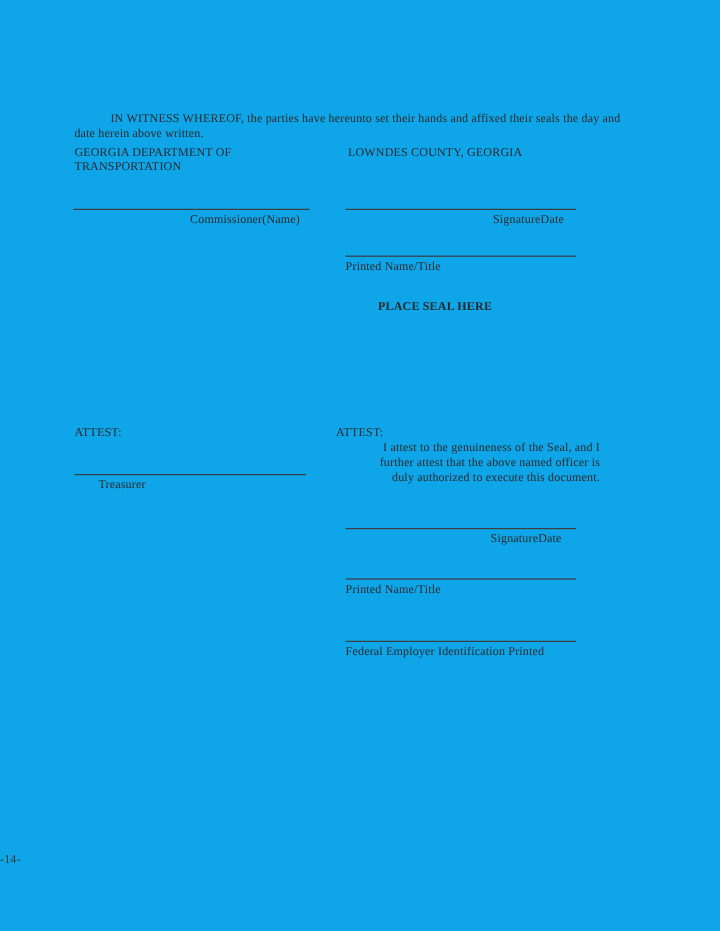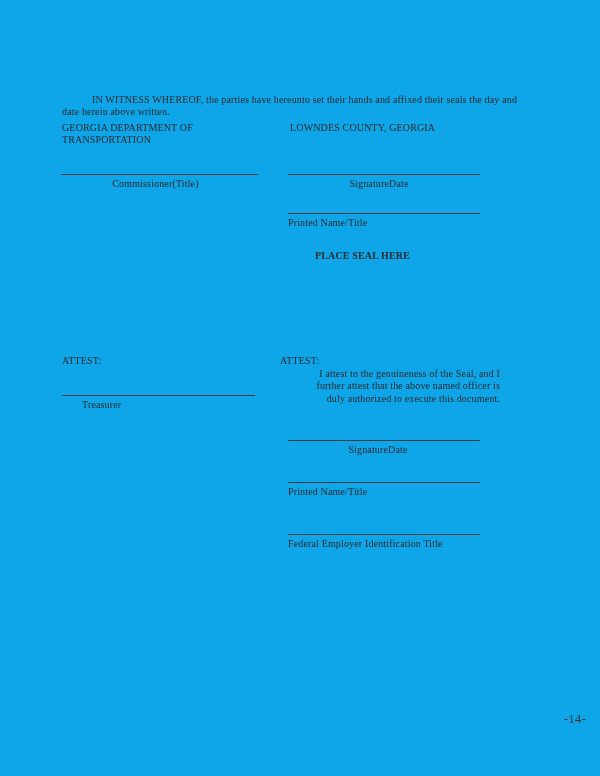--- a/index.html
+++ b/index.html
@@ -25,52 +25,52 @@
     line-height: 12px;
     text-indent: 30px;
   }
   .org-name { line-height: 12px; }
   .rule {
     height: 0;
     border-top: 1px solid #3c3c3c;
   }
   .label-row {
     display: flex;
-    justify-content: center;
+    justify-content: flex-end;
     box-sizing: border-box;
     line-height: 11px;
   }
   .lab { line-height: 11px; }
   .bold { font-weight: bold; margin-left: 27px; }
   .attest-block { line-height: 12.7px; }
   .attest-stmt { line-height: 12.7px; text-align: right; }
   .page-num {
     left: 0; width: 586px;
-    text-align: right;
-    font-size: 13px;
+    text-align: left;
+    font-size: 10px;
     color: #333333;
   }
 </style>
 </head>
 <body>
 
 <div class="page">
 
   <p class="abs intro preline">IN WITNESS WHEREOF, the parties have hereunto set their hands and affixed their seals the day and
 date herein above written.</p>
 
   <div class="abs org-name preline" style="left:62px; top:122px; width:200px;">GEORGIA DEPARTMENT OF
 TRANSPORTATION</div>
 
   <div class="abs org-name" style="left:290px; top:122px; width:220px;">LOWNDES COUNTY, GEORGIA</div>
 
   <div class="abs rule" style="left:61px; top:174px; width:197px;"></div>
   <div class="abs label-row" style="left:61px; top:178px; width:197px; padding-right:8px;">
     <span class="lab">Commissioner</span>
-    <span class="lab">(Title)</span>
+    <span class="lab">(Name)</span>
   </div>
 
   <div class="abs rule" style="left:288px; top:174px; width:192px;"></div>
   <div class="abs label-row" style="left:288px; top:178px; width:192px; padding-right:10px;">
     <span class="lab">Signature</span>
     <span class="lab">Date</span>
   </div>
 
   <div class="abs rule" style="left:288px; top:213px; width:192px;"></div>
   <div class="abs lab" style="left:288px; top:217px;">Printed Name/Title</div>
@@ -91,17 +91,17 @@
   <div class="abs rule" style="left:288px; top:440px; width:192px;"></div>
   <div class="abs label-row" style="left:288px; top:444px; width:192px; padding-right:12px;">
     <span class="lab">Signature</span>
     <span class="lab">Date</span>
   </div>
 
   <div class="abs rule" style="left:288px; top:482px; width:192px;"></div>
   <div class="abs lab" style="left:288px; top:486px;">Printed Name/Title</div>
 
   <div class="abs rule" style="left:288px; top:534px; width:192px;"></div>
-  <div class="abs lab" style="left:288px; top:538px;">Federal Employer Identification Title</div>
+  <div class="abs lab" style="left:288px; top:538px;">Federal Employer Identification Printed</div>
 
   <div class="abs page-num" style="top:711px;">-14-</div>
 
 </div>
 
 </body></html>

